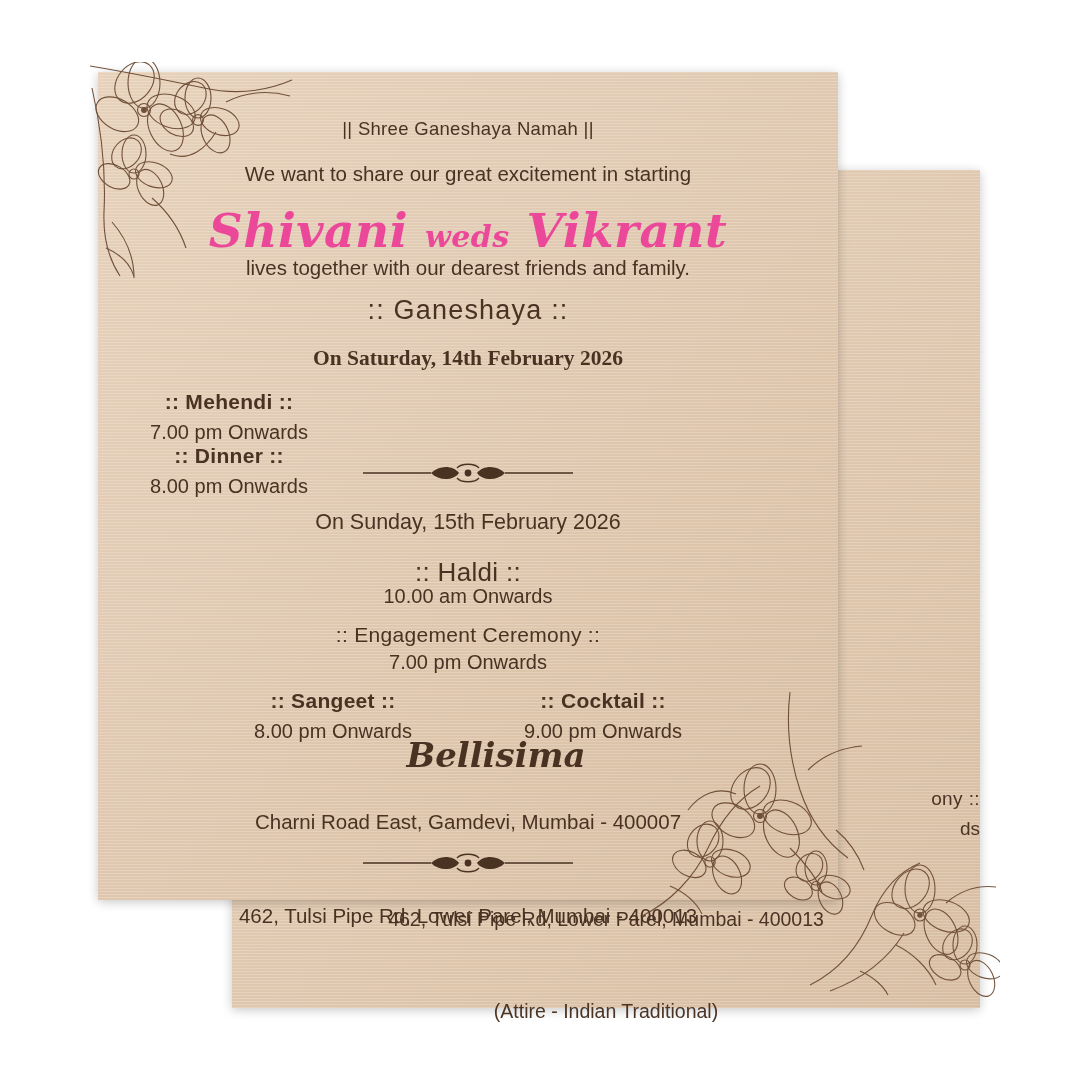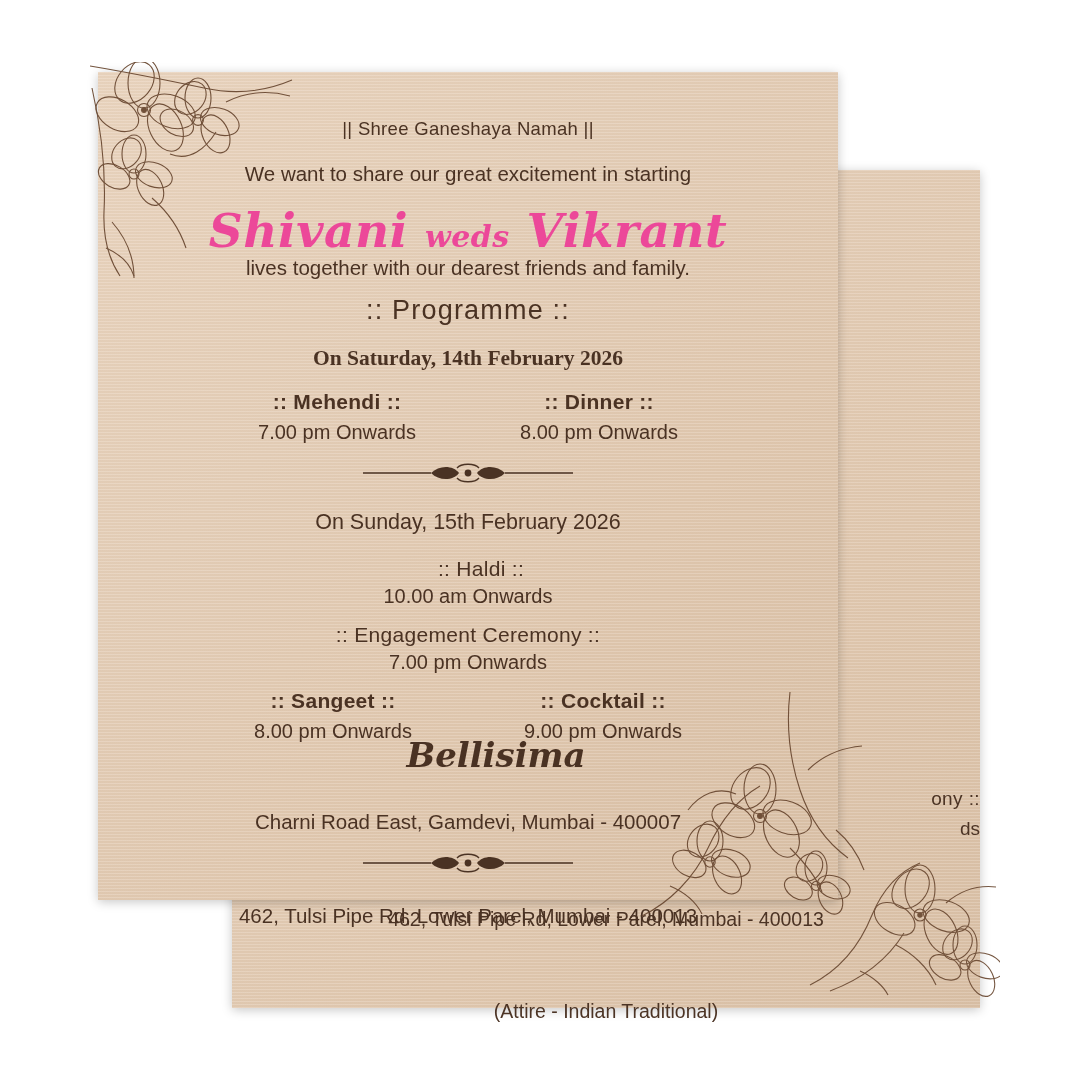--- a/index.html
+++ b/index.html
@@ -92,21 +92,21 @@
   .l-ganesh   { top: 46px;  font-size: 18.5px; letter-spacing: .3px; }
   .l-intro    { top: 90px;  font-size: 20.5px; }
   .l-names    { top: 123px; font-size: 47px; font-family: "DejaVu Serif", serif;
                 font-style: italic; font-weight: 700; letter-spacing: .5px;
                 color: #ec4899; margin-top: 8px; }
   .l-names .small { font-size: 30px; font-weight: 600; }
   .l-lives    { top: 184px; font-size: 20.5px; }
   .l-prog     { top: 223px; font-size: 27px; letter-spacing: 1.2px; }
   .l-day1     { top: 274px; font-size: 21.5px; font-weight: 700; font-family: Liberation Serif, serif; }
   .l-day2     { top: 438px; font-size: 21.5px; font-weight: 400; }
-  .l-haldi    { top: 485px; font-size: 21px; letter-spacing: .3px; margin-left: 13px; }
+  .l-haldi    { top: 485px; font-size: 26px; letter-spacing: .3px; }
   .l-haldit   { top: 513px; font-size: 20px; }
   .l-eng      { top: 551px; font-size: 21px; letter-spacing: .3px; }
   .l-engt     { top: 579px; font-size: 20px; }
   .l-venue    { top: 663px; font-size: 34px; font-family: "DejaVu Serif", serif;
                 font-style: italic; font-weight: 700; padding-left: 28px; }
   .l-venaddr  { top: 738px; font-size: 20.5px; }
   .l-street   { top: 832px; font-size: 20.5px; }
 
   
   .two-col {
@@ -121,21 +121,21 @@
   }
   .two-col .ev-name {
     font-size: 21px;
     font-weight: 700;
     letter-spacing: .3px;
     margin-bottom: 7px;
   }
   .two-col .ev-time {
     font-size: 20px;
   }
-  .row-sat { top: 318px; }
+  .row-sat { top: 318px; flex-direction: column; }
   .row-sun { top: 617px; }
   .row-sun .col { width: 270px; }
 
   
   .divider {
     position: absolute;
     left: 50%;
     transform: translateX(-50%);
     width: 230px;
     height: 22px;
@@ -200,21 +200,21 @@
     <div class="line l-ganesh">|| Shree Ganeshaya Namah ||</div>
     <div class="line l-intro">We want to share our great excitement in starting</div>
 
     <div class="line l-names">
       <span>Shivani</span>
       <span class="small">weds</span>
       <span>Vikrant</span>
     </div>
 
     <div class="line l-lives">lives together with our dearest friends and family.</div>
-    <div class="line l-prog">:: Programme ::</div>
+    <div class="line l-prog">:: Ganeshaya ::</div>
 
     <div class="line l-day1">On Saturday, 14th February 2026</div>
     <div class="two-col row-sat">
       <div class="col">
         <div class="ev-name">:: Mehendi ::</div>
         <div class="ev-time">7.00 pm Onwards</div>
       </div>
       <div class="col">
         <div class="ev-name">:: Dinner ::</div>
         <div class="ev-time">8.00 pm Onwards</div>

